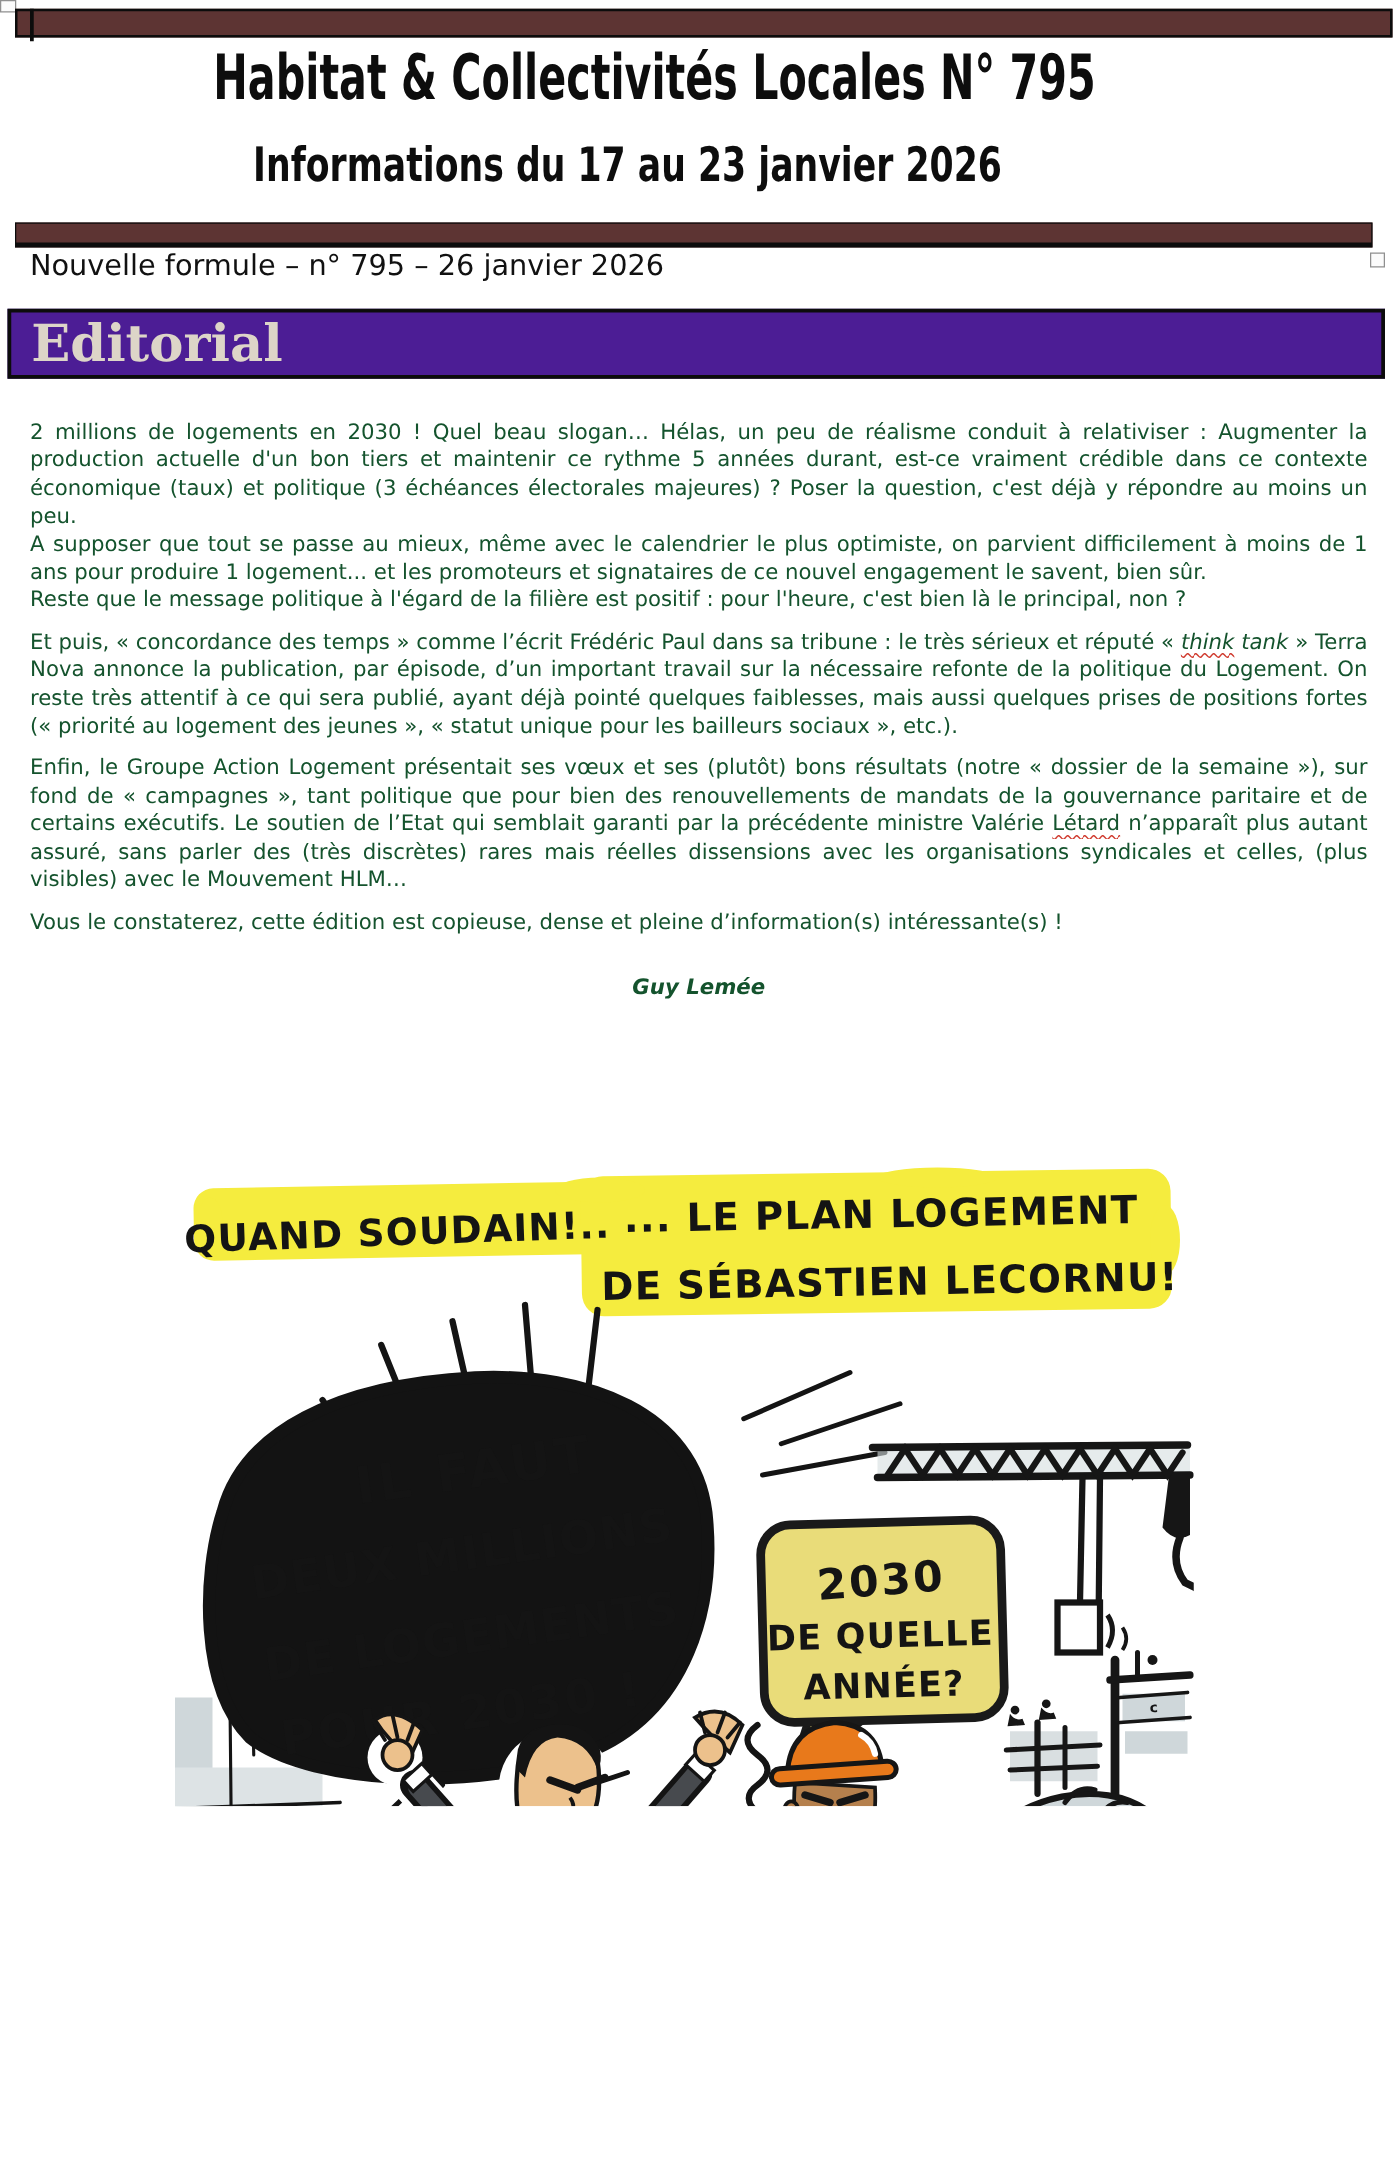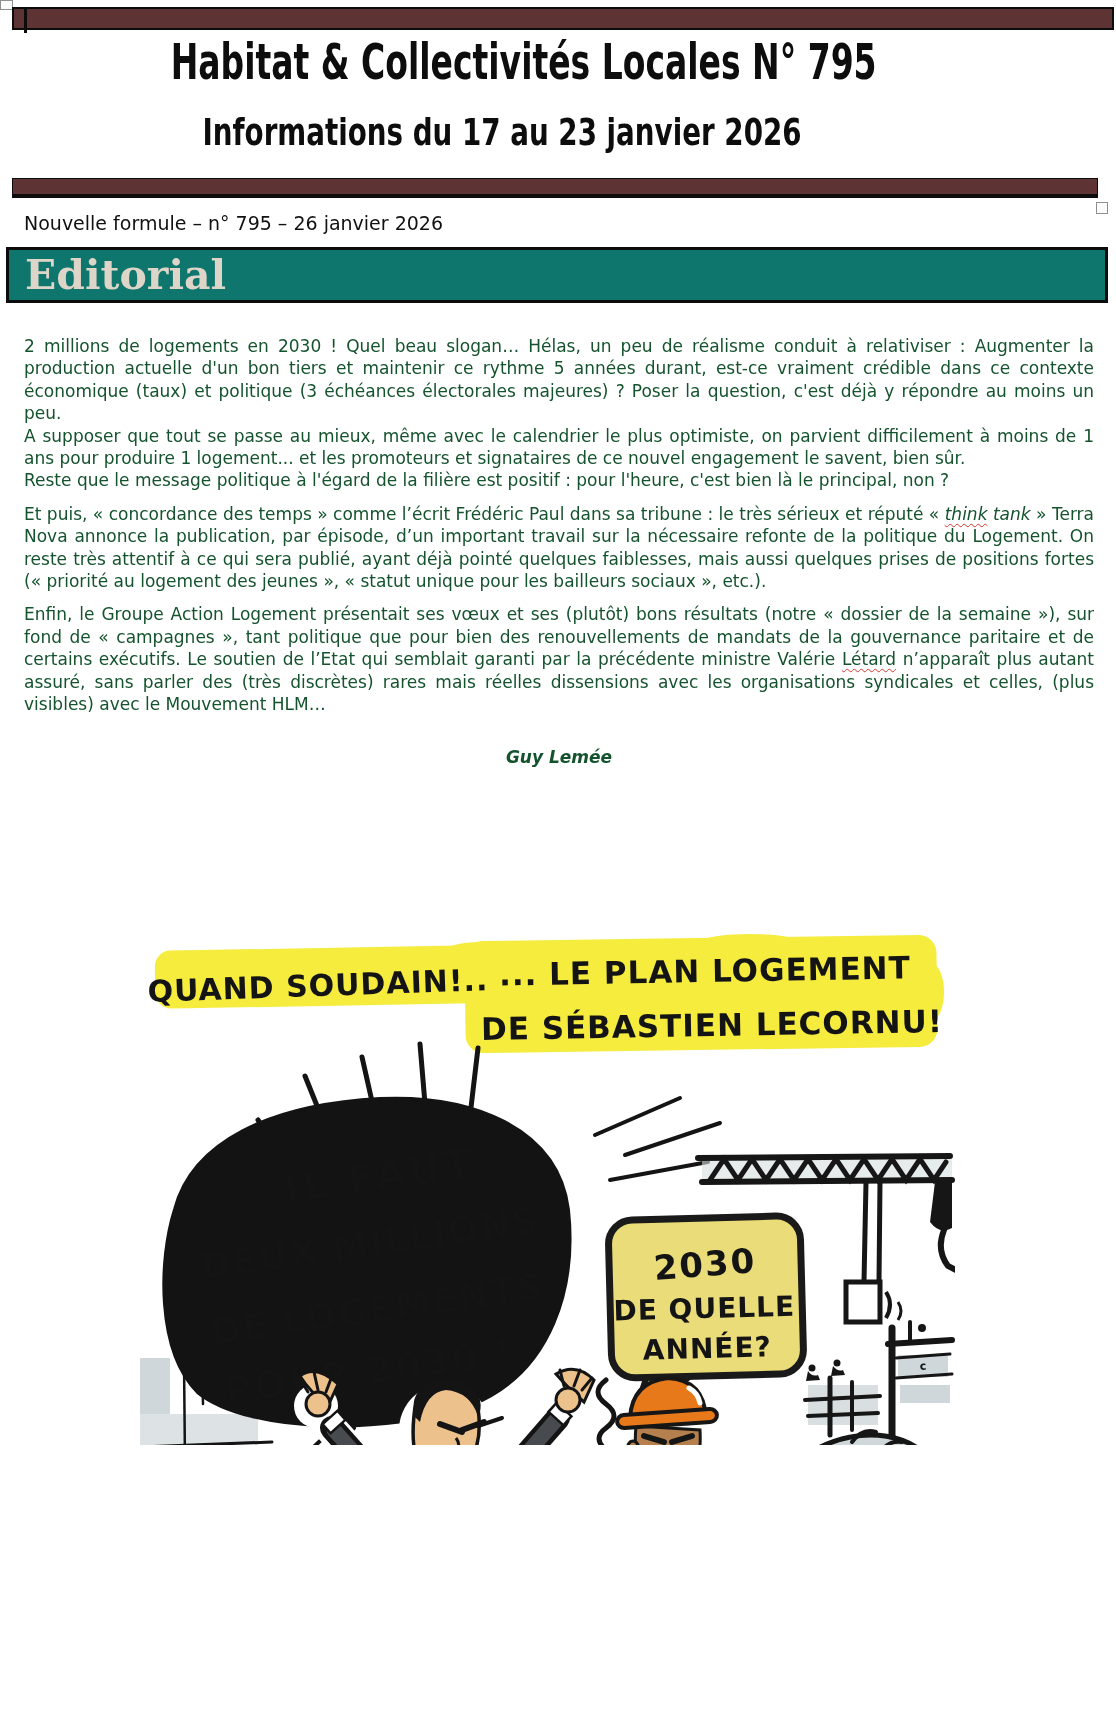--- a/index.html
+++ b/index.html
@@ -15,24 +15,24 @@
   
   .handle { position:absolute; background:#fbfbfb; border:1px solid #8f8f8f; box-sizing:border-box; }
   .handle-tl { left:0; top:0; width:13px; height:10px; }
   .handle-right { left:1096px; top:202px; width:12px; height:12px; }
 
   .masthead-title { position:absolute; left:0; top:34px; width:1004px; text-align:center;
           font-weight:bold; font-size:50px; line-height:1.12; color:#0d0d0d;
           transform:scaleX(0.66); letter-spacing:0; white-space:nowrap; }
   .masthead-sub { position:absolute; left:0; top:110px; width:1004px; text-align:center;
           font-weight:bold; font-size:38px; color:#0d0d0d; transform:scaleX(0.73); white-space:nowrap; }
-  .edition-line { position:absolute; left:24px; top:212px; font-size:19px; color:#111; }
+  .edition-line { position:absolute; left:24px; top:200px; font-size:23px; color:#111; }
 
   .editorial-banner { position:absolute; left:6px; right:8px; top:247px; height:50px;
-          background:#0f766e; border:3px solid #0c0c0c; color:#ddd5c8;
+          background:#4c1d95; border:3px solid #0c0c0c; color:#ddd5c8;
           font-family:"DejaVu Serif", serif; font-weight:bold; font-size:41px;
           line-height:50px; padding-left:16px; box-sizing:content-box; }
 
   .editorial-body { position:absolute; left:24px; top:335px; width:1070px;
           font-size:17px; line-height:22.4px; text-align:justify; color:#14532d; }
   .editorial-body p { margin:0; }
   .editorial-body p.gap { margin-top:11px; }
   .it { font-style:italic; }
   .sq { text-decoration-line:underline; text-decoration-style:wavy;
         text-decoration-color:#d03a2e; text-decoration-thickness:1px; text-underline-offset:3px; }
@@ -65,20 +65,21 @@
   </div>
 
   <div class="editorial-body">
 
     <div>
         <p class=""><span>2 millions de logements en 2030 ! Quel beau slogan… Hélas, un peu de réalisme conduit à relativiser : Augmenter la production actuelle d'un bon tiers et maintenir ce rythme 5 années durant, est-ce vraiment crédible dans ce contexte économique (taux) et politique (3 échéances électorales majeures) ? Poser la question, c'est déjà y répondre au moins un peu.</span></p>
         <p class=""><span>A supposer que tout se passe au mieux, même avec le calendrier le plus optimiste, on parvient difficilement à moins de 1 ans pour produire 1 logement... et les promoteurs et signataires de ce nouvel engagement le savent, bien sûr.</span></p>
         <p class=""><span>Reste que le message politique à l'égard de la filière est positif : pour l'heure, c'est bien là le principal, non ?</span></p>
         <p class="gap"><span>Et puis, « concordance des temps » comme l’écrit Frédéric Paul dans sa tribune : le très sérieux et réputé « </span><span class="it sq">think</span><span class="it"> tank</span><span> » Terra Nova annonce la publication, par épisode, d’un important travail sur la nécessaire refonte de la politique du Logement. On reste très attentif à ce qui sera publié, ayant déjà pointé quelques faiblesses, mais aussi quelques prises de positions fortes (« priorité au logement des jeunes », « statut unique pour les bailleurs sociaux », etc.).</span></p>
         <p class="gap"><span>Enfin, le Groupe Action Logement présentait ses vœux et ses (plutôt) bons résultats (notre « dossier de la semaine »), sur fond de « campagnes », tant politique que pour bien des renouvellements de mandats de la gouvernance paritaire et de certains exécutifs. Le soutien de l’Etat qui semblait garanti par la précédente ministre Valérie </span><span class="sq">Létard</span><span> n’apparaît plus autant assuré, sans parler des (très discrètes) rares mais réelles dissensions avec les organisations syndicales et celles, (plus visibles) avec le Mouvement HLM…</span></p>
+        <p class="gap"><span>Vous le constaterez, cette édition est copieuse, dense et pleine d’information(s) intéressante(s) !</span></p>
       </div>
     <div class="editorial-sign">Guy Lemée</div>
   </div>
 
   <svg class="cartoon" width="815" height="802" viewBox="0 0 815 802">
 
     <g>
       <rect x="15" y="18" width="332" height="58" rx="16" fill="#f5ec3e" transform="rotate(-1 180 47)"></rect>
       <rect x="325" y="8" width="472" height="112" rx="18" fill="#f5ec3e" transform="rotate(-0.8 560 64)"></rect>
       <ellipse cx="340" cy="22" rx="36" ry="10" fill="#f5ec3e"></ellipse>

